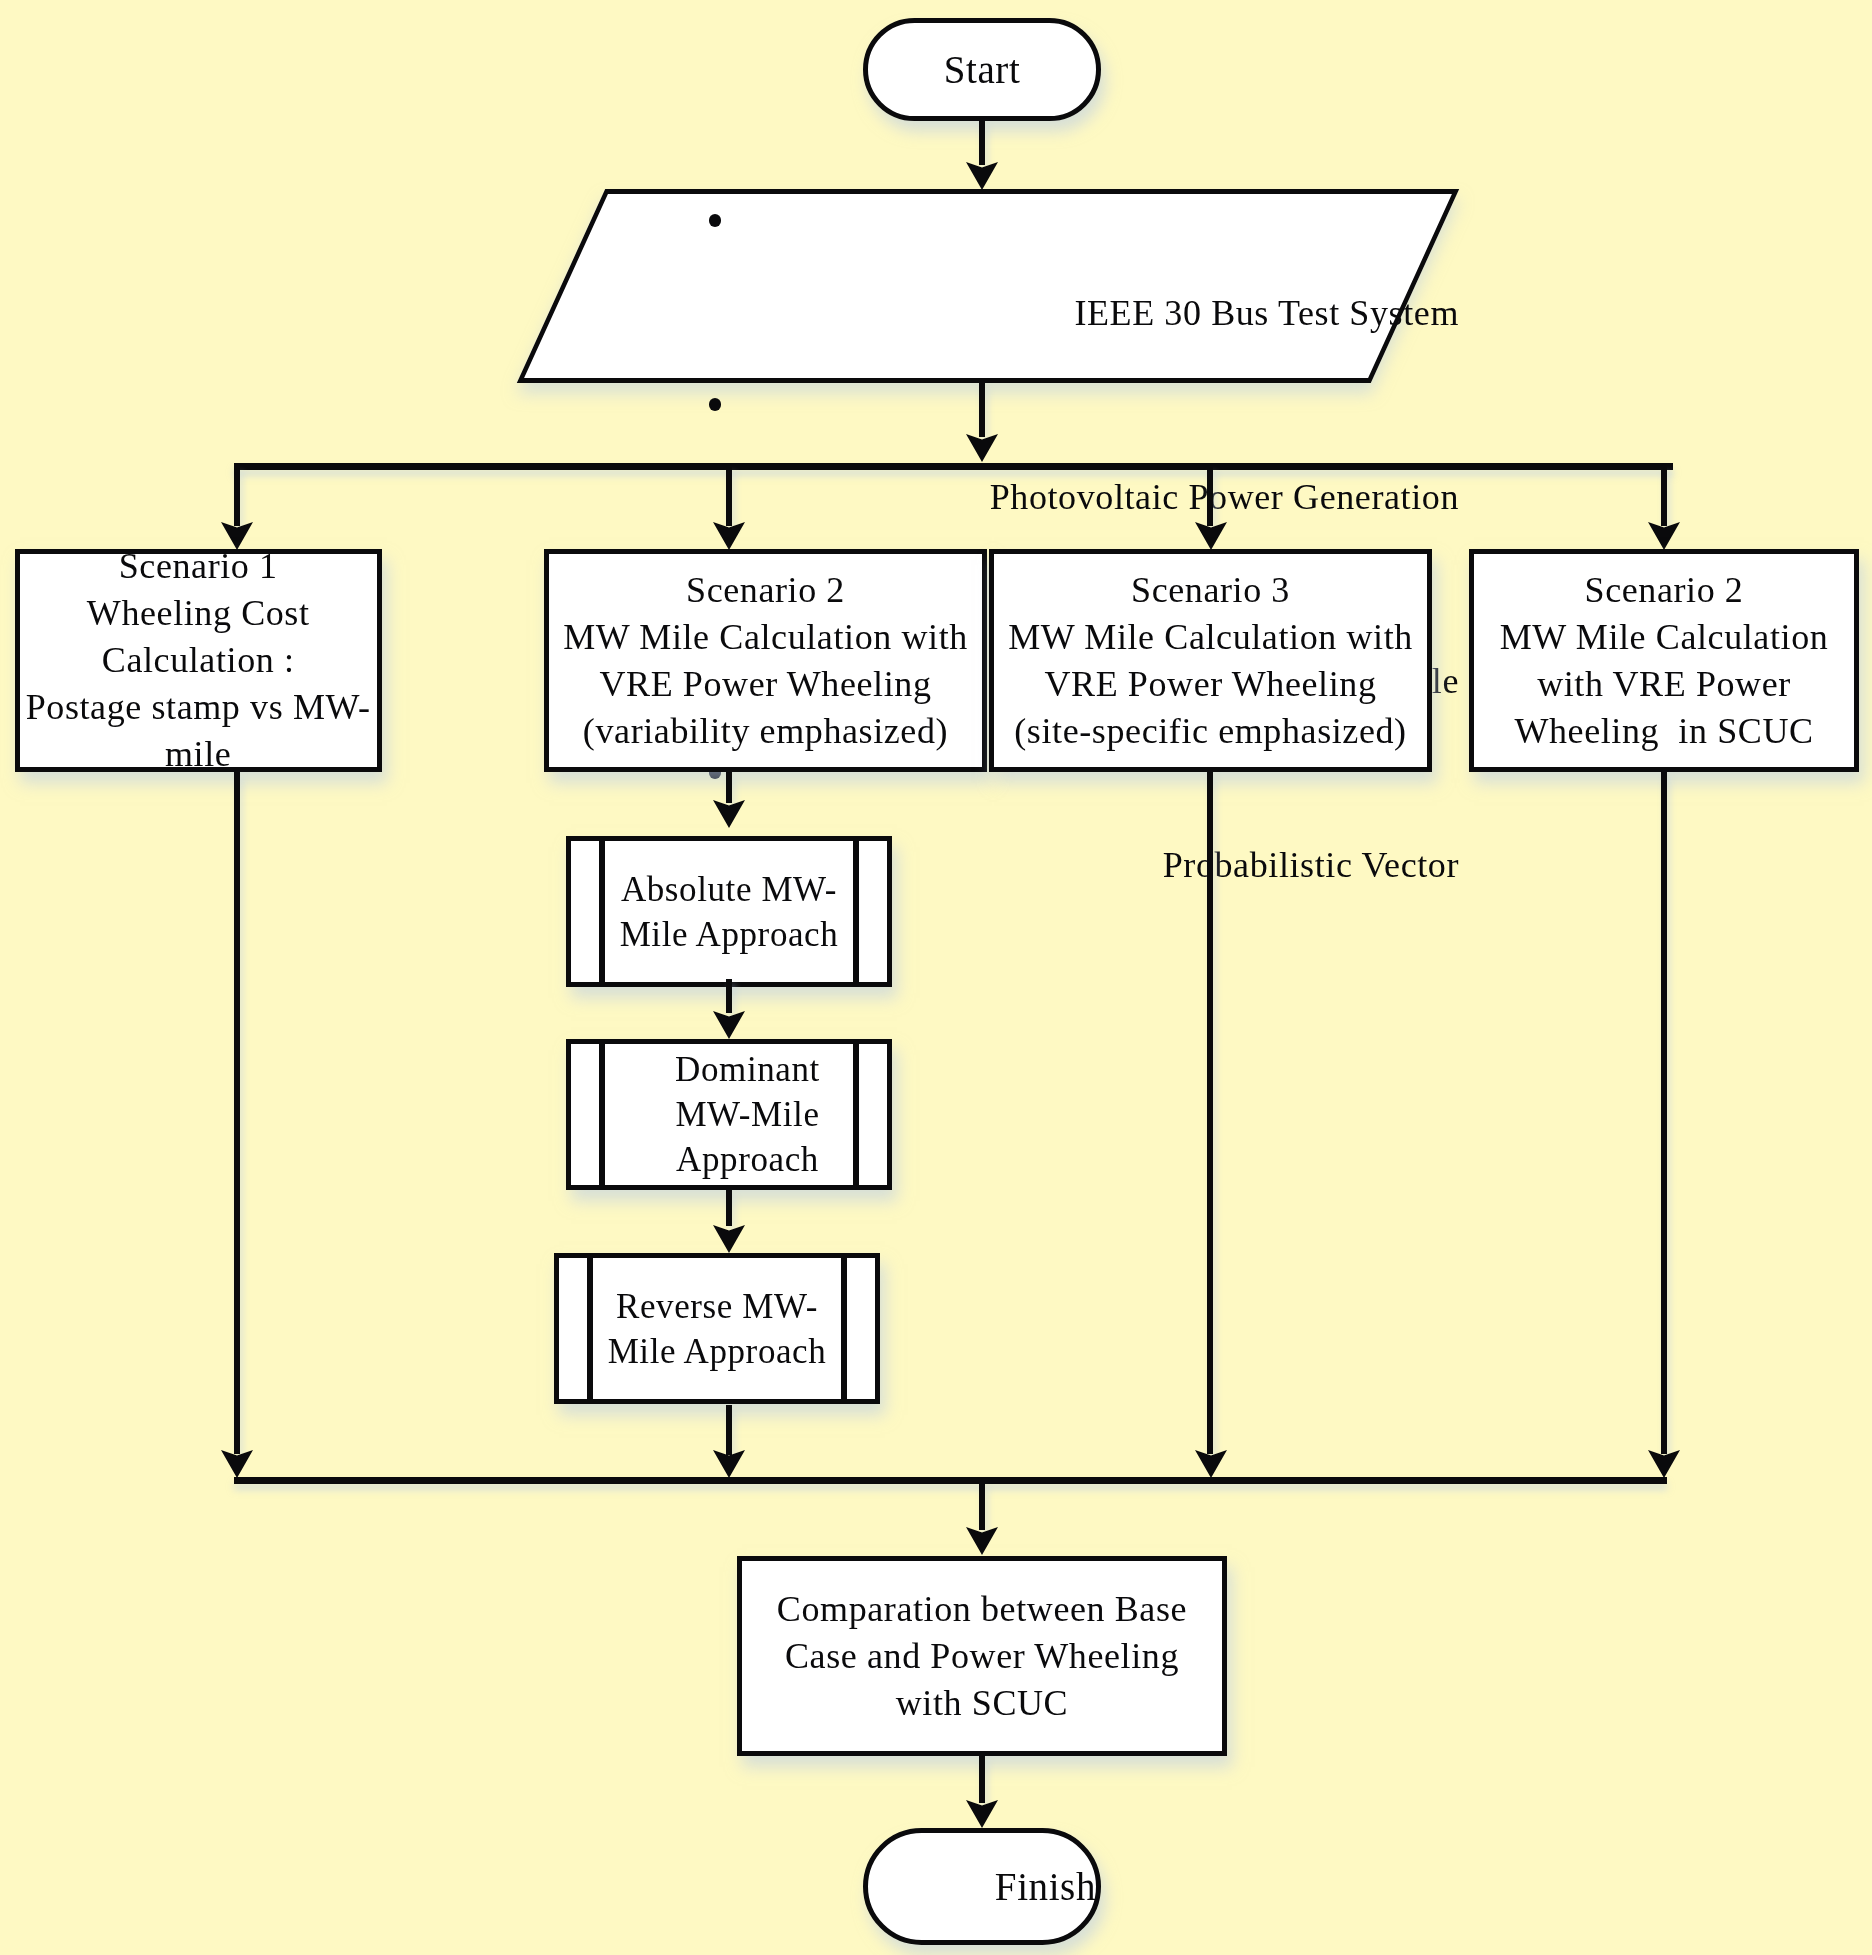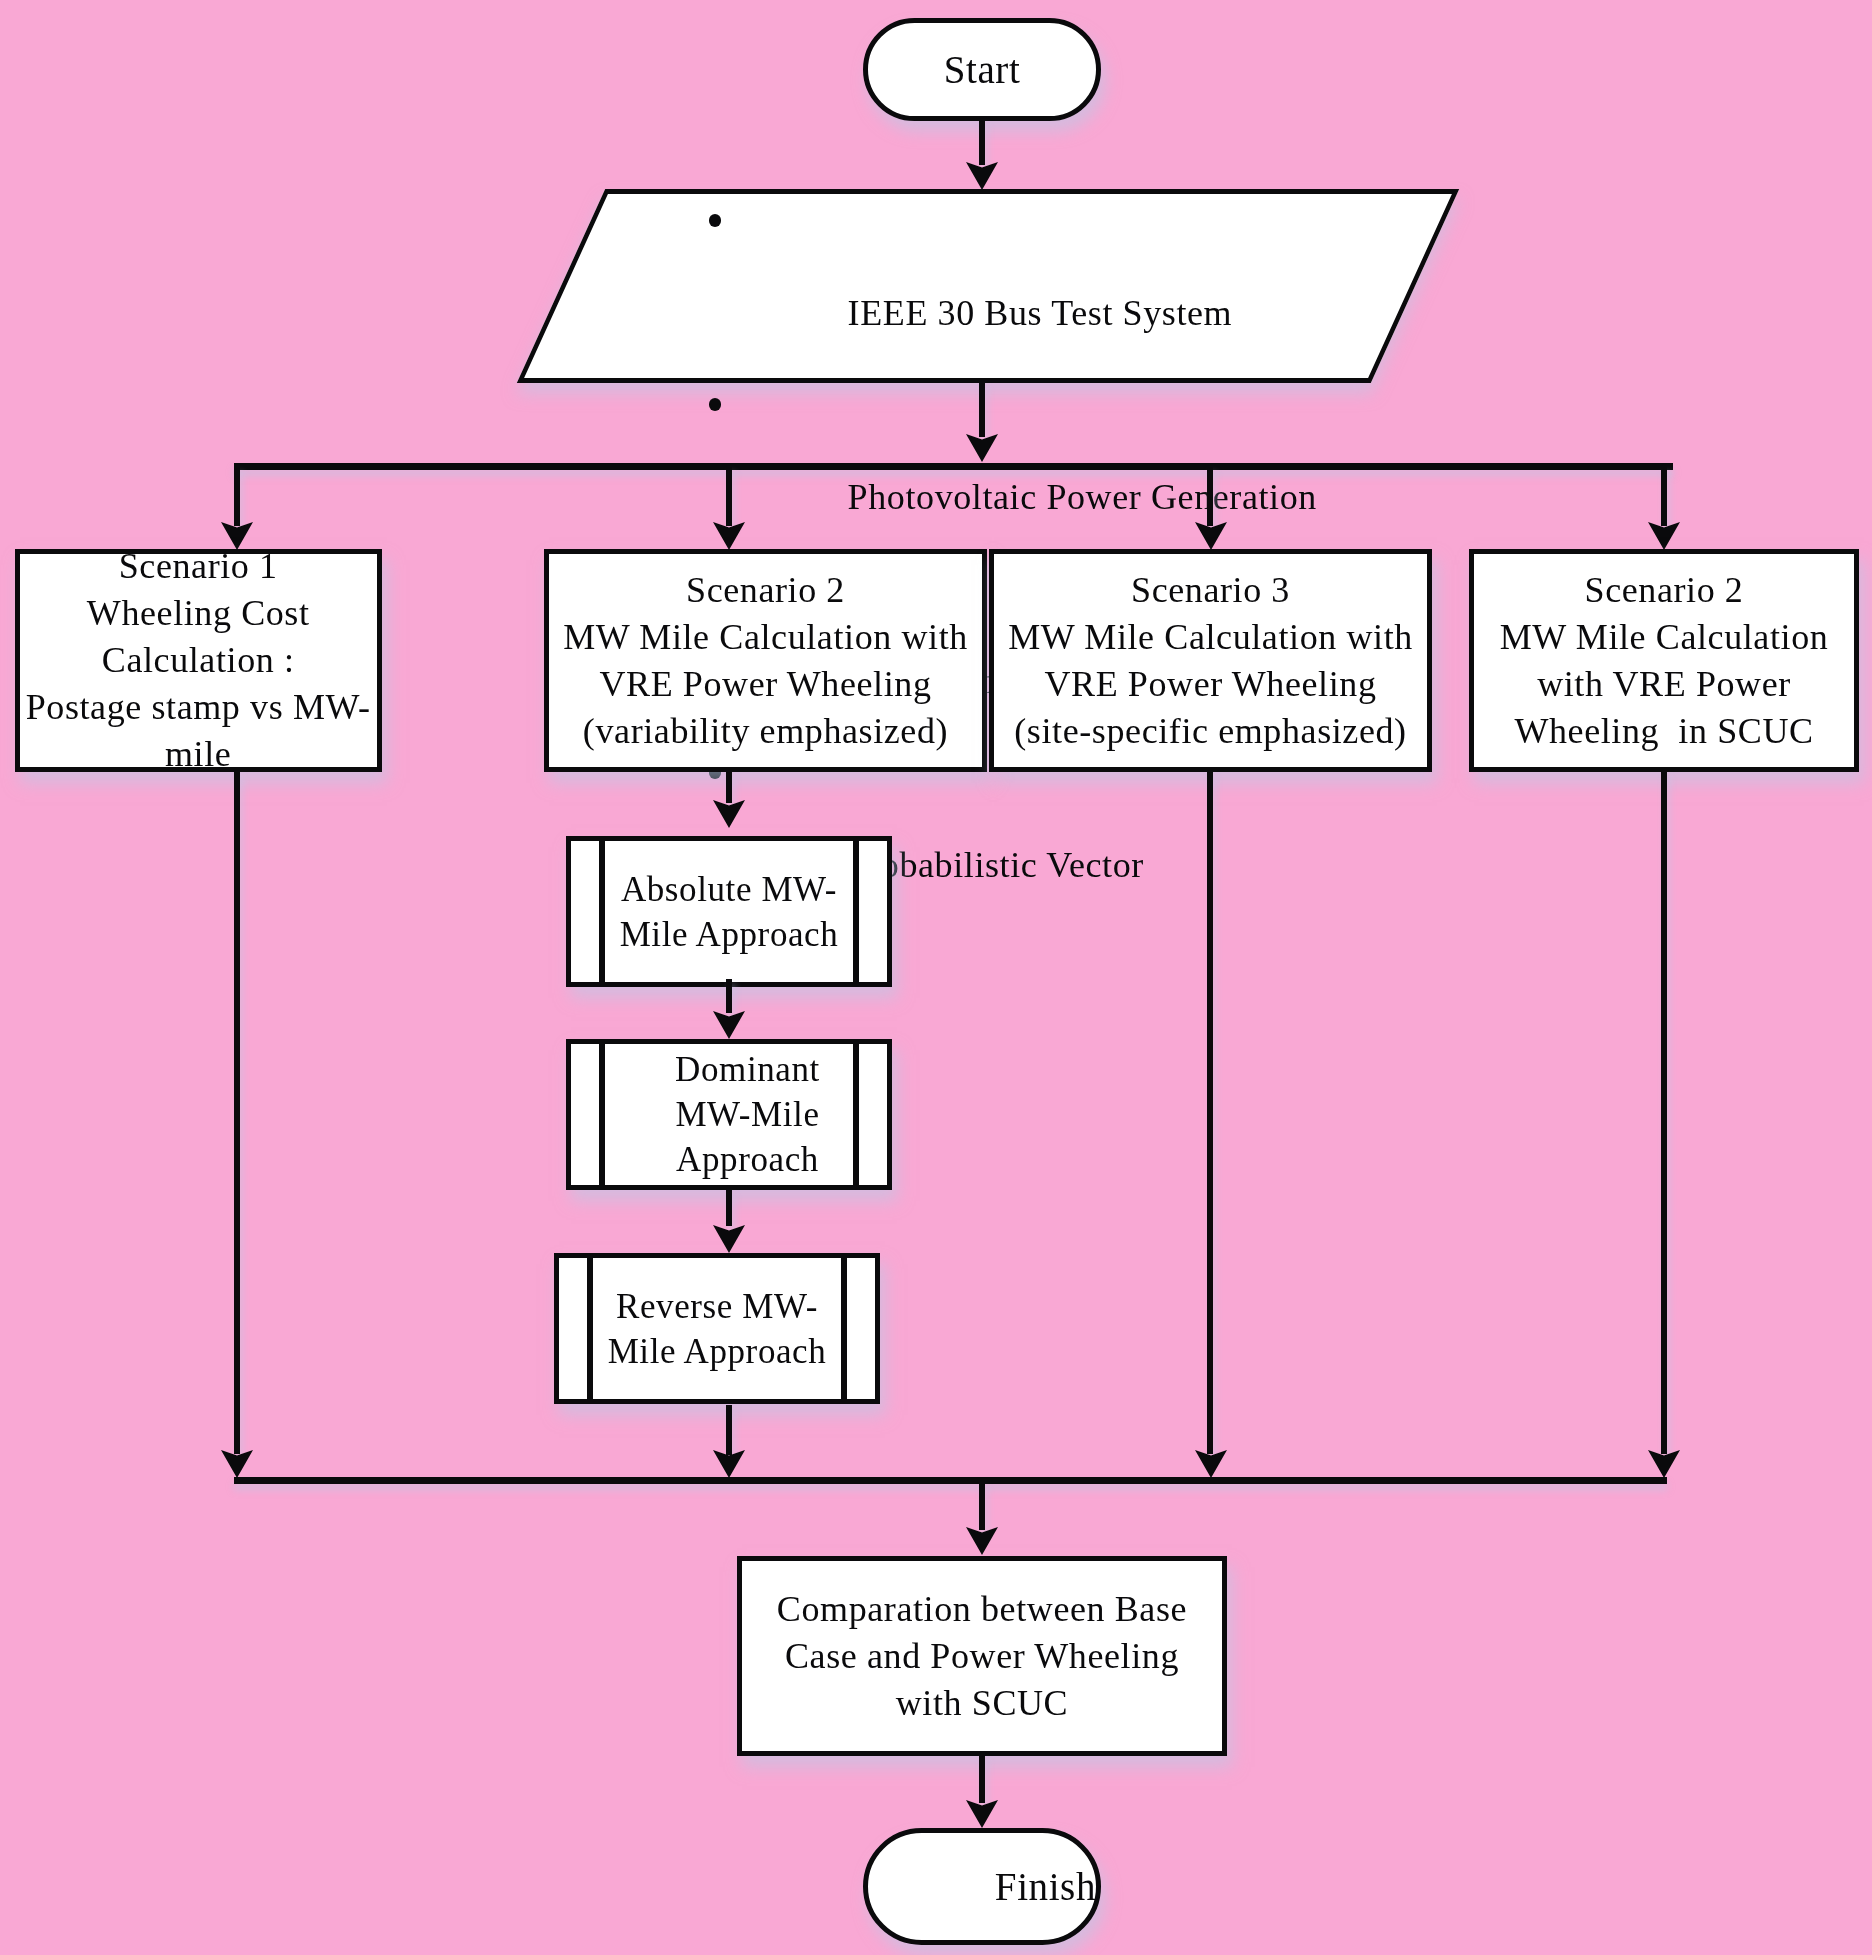--- a/index.html
+++ b/index.html
@@ -1,17 +1,17 @@
 <!DOCTYPE html>
 <html style="font-size:9.4px"><head>
 <meta charset="utf-8">
 <style>
   html,body{margin:0;padding:0;background:#ffffff;}
   .canvas{
-    position:relative;width:1873px;height:1955px;background:#f9a8d4;overflow:hidden;
+    position:relative;width:1873px;height:1955px;background:#fef9c3;overflow:hidden;
     font-family:"Liberation Serif","DejaVu Serif",serif;color:#0a0a0c;text-decoration:underline;
   }
   
   .shape{
     position:absolute;box-sizing:border-box;background:#ffffff;
     border:5.9px solid #0a0a0c;
     box-shadow:4.7px 10.6px 15.3px rgba(184,203,232,.55);
     display:flex;align-items:center;justify-content:center;
   }
   .stadium{border-radius:56px;}
@@ -25,21 +25,21 @@
   .pv{position:absolute;top:0;bottom:0;width:5.9px;background:#0a0a0c;}
   .pv.l{left:28px;} .pv.r{right:28px;}
   
   .para{
     position:absolute;box-sizing:border-box;background:#ffffff;
     border:5.9px solid #0a0a0c;transform:skewX(-24.5deg);
     box-shadow:4.7px 10.6px 15.3px rgba(184,203,232,.5);
   }
   .plist{position:absolute;display:block;}
   .prow{position:relative;display:block;padding-left:94px;
-    font-size:36px;line-height:46px;letter-spacing:0.6px;text-align:left;white-space:pre;}
+    font-size:36px;line-height:46px;letter-spacing:0.6px;text-align:right;white-space:pre;}
   .dot{position:absolute;left:13px;top:16.4px;width:12.3px;height:12.3px;border-radius:50%;background:#0a0a0c;}
   
   .stem{position:absolute;width:5.9px;background:#0a0a0c;box-shadow:2.9px 5.3px 7px rgba(184,203,232,.45);}
   .hline{position:absolute;height:6.5px;background:#0a0a0c;box-shadow:0 5.9px 7px rgba(184,203,232,.5);}
   .head{
     position:absolute;width:32px;height:28px;background:#0a0a0c;
     clip-path:polygon(50% 100%,100% 0,50% 20%,0 0);
   }
 </style>
 </head>

